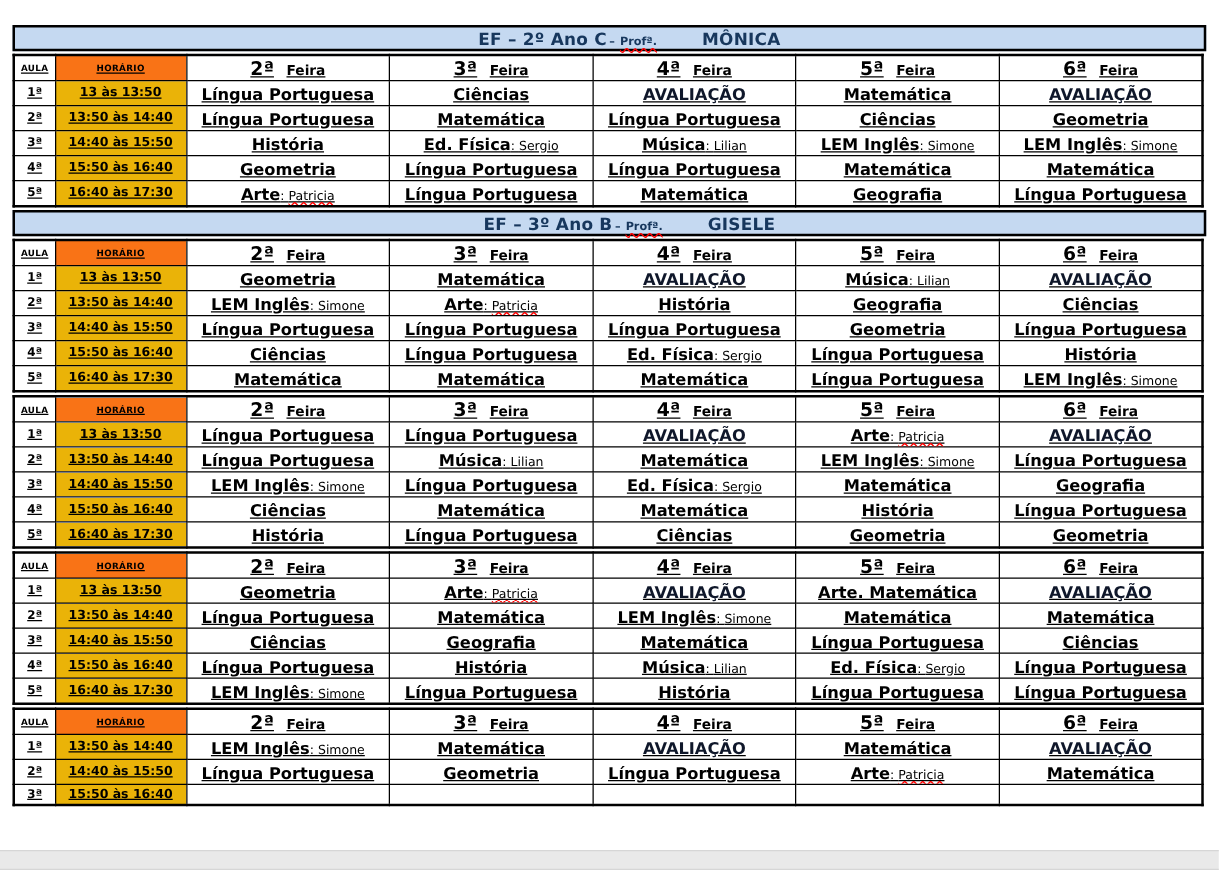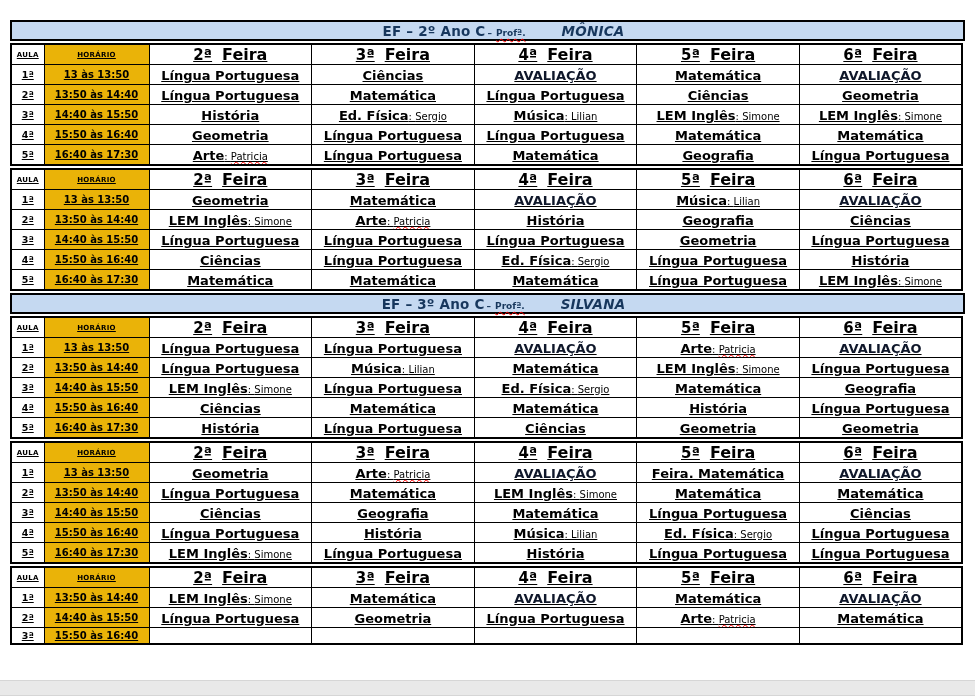--- a/index.html
+++ b/index.html
@@ -18,21 +18,21 @@
     border:2px solid #000;
     background:#c5d9f1;
     color:#17375d;
     text-align:center;
     margin-bottom:2px;
     white-space:nowrap;
   }
   .title-main, .title-name { font-weight:bold; font-size:13.5px; letter-spacing:0.2px;padding-left:32px; }
   .title-small { font-size:9px; font-weight:bold; margin:0 2px; }
   .profa-wavy { text-decoration:underline wavy #ff0000 1px; text-underline-offset:2px;text-align:right; }
-  .title-name { margin-left:2px;font-style:italic; }
+  .title-name { margin-left:2px; }
 
   table.sched {
     border-collapse:collapse;
     border:2px solid #000;
     width:953px;
     table-layout:fixed;
     margin-bottom:2px;
     text-decoration:underline;
   }
   table.sched td {
@@ -40,23 +40,23 @@
     text-align:center;
     vertical-align:middle;
     padding:0;
     overflow:hidden;
     white-space:nowrap;
   }
   tr.hdr  { height:17.5px; }
   tr.data { height:16.4px;padding-left:28px; }
 
   td.mini { font-size:7px; font-weight:bold; letter-spacing:0.3px; }
-  td.horario-h { background:#eab308; }
+  td.horario-h { background:#f97316; }
   .day-num  { font-size:15px; font-weight:bold; }
-  .day-word { font-size:16px; font-weight:bold; margin-left:10px; }
+  .day-word { font-size:11px; font-weight:bold; margin-left:10px; }
 
   td.aula { font-size:9.5px; font-weight:bold; }
   td.time { background:#eab308; font-size:10px; font-weight:bold; }
 
   .subject { font-size:13px; font-weight:bold; color:#000; }
   .subject.exam { color:#0f172a; }
   .teacher { font-size:10px; font-weight:normal; color:#000; }
   .misspell { text-decoration:underline wavy #ff0000 1px; text-underline-offset:1px;text-align:center; }
 
   .hscrollbar {
@@ -137,20 +137,21 @@
               <td class="subj"><span class="subject">Arte</span><span class="teacher"><span>: </span><span class="misspell">Patricia</span></span></td>
               <td class="subj"><span class="subject">Língua Portuguesa</span></td>
               <td class="subj"><span class="subject">Matemática</span></td>
               <td class="subj"><span class="subject">Geografia</span></td>
               <td class="subj"><span class="subject">Língua Portuguesa</span></td>
             </tr>
           </tbody>
         </table>
       </div>
       <div class="block">
+        <div class="title-bar"><span class="title-main">EF – 3º Ano B</span><span class="title-small">–</span><span class="title-small profa-wavy">Profª.</span><span class="title-name">GISELE</span></div>
         <table class="sched">
           <colgroup>
             <col style="width: 33px;">
             <col style="width: 105px;">
             <col>
             <col>
             <col>
             <col>
             <col>
           </colgroup>
@@ -206,21 +207,20 @@
               <td class="subj"><span class="subject">Matemática</span></td>
               <td class="subj"><span class="subject">Matemática</span></td>
               <td class="subj"><span class="subject">Matemática</span></td>
               <td class="subj"><span class="subject">Língua Portuguesa</span></td>
               <td class="subj"><span class="subject">LEM Inglês</span><span class="teacher"><span>: </span><span>Simone</span></span></td>
             </tr>
           </tbody>
         </table>
       </div>
       <div class="block">
-        <div class="title-bar"><span class="title-main">EF – 3º Ano C</span><span class="title-small">–</span><span class="title-small profa-wavy">Profª.</span><span class="title-name">SILVANA</span></div>
         <table class="sched">
           <colgroup>
             <col style="width: 33px;">
             <col style="width: 105px;">
             <col>
             <col>
             <col>
             <col>
             <col>
           </colgroup>
@@ -302,21 +302,21 @@
               <td class="day-h"><span class="day-num">4ª</span><span class="day-word">Feira</span></td>
               <td class="day-h"><span class="day-num">5ª</span><span class="day-word">Feira</span></td>
               <td class="day-h"><span class="day-num">6ª</span><span class="day-word">Feira</span></td>
             </tr>
             <tr class="data">
               <td class="aula">1ª</td>
               <td class="time">13 às 13:50</td>
               <td class="subj"><span class="subject">Geometria</span></td>
               <td class="subj"><span class="subject">Arte</span><span class="teacher"><span>: </span><span class="misspell">Patricia</span></span></td>
               <td class="subj"><span class="subject exam">AVALIAÇÃO</span></td>
-              <td class="subj"><span class="subject">Feira. Matemática</span></td>
+              <td class="subj"><span class="subject">Arte. Matemática</span></td>
               <td class="subj"><span class="subject exam">AVALIAÇÃO</span></td>
             </tr>
             <tr class="data">
               <td class="aula">2ª</td>
               <td class="time">13:50 às 14:40</td>
               <td class="subj"><span class="subject">Língua Portuguesa</span></td>
               <td class="subj"><span class="subject">Matemática</span></td>
               <td class="subj"><span class="subject">LEM Inglês</span><span class="teacher"><span>: </span><span>Simone</span></span></td>
               <td class="subj"><span class="subject">Matemática</span></td>
               <td class="subj"><span class="subject">Matemática</span></td>

